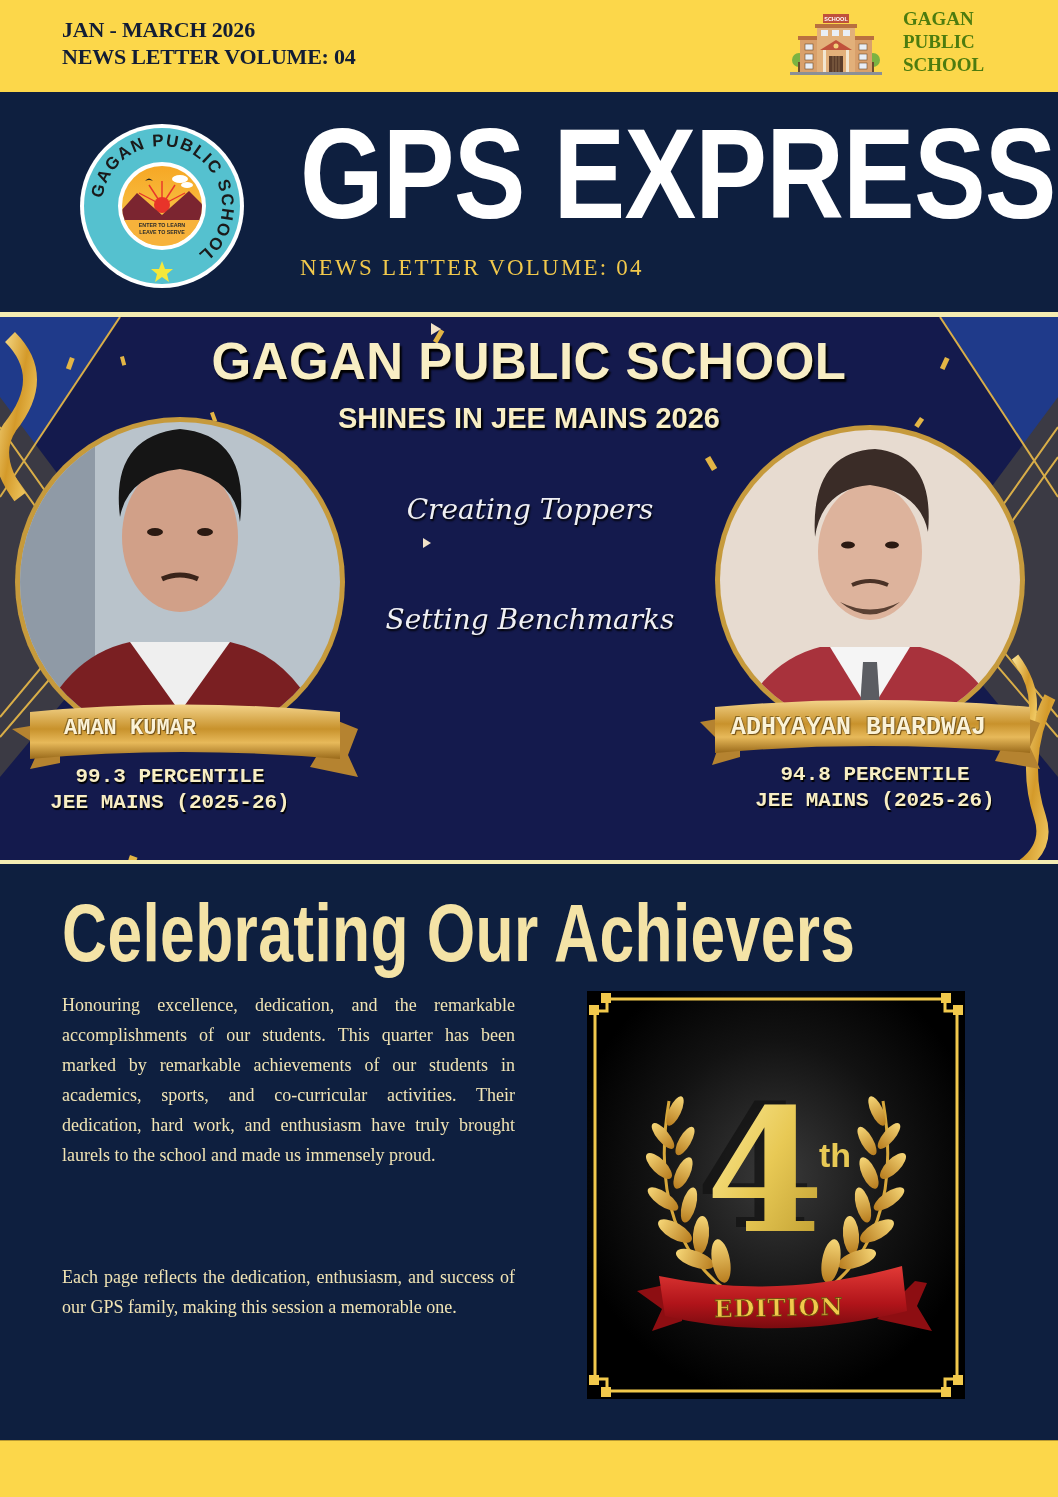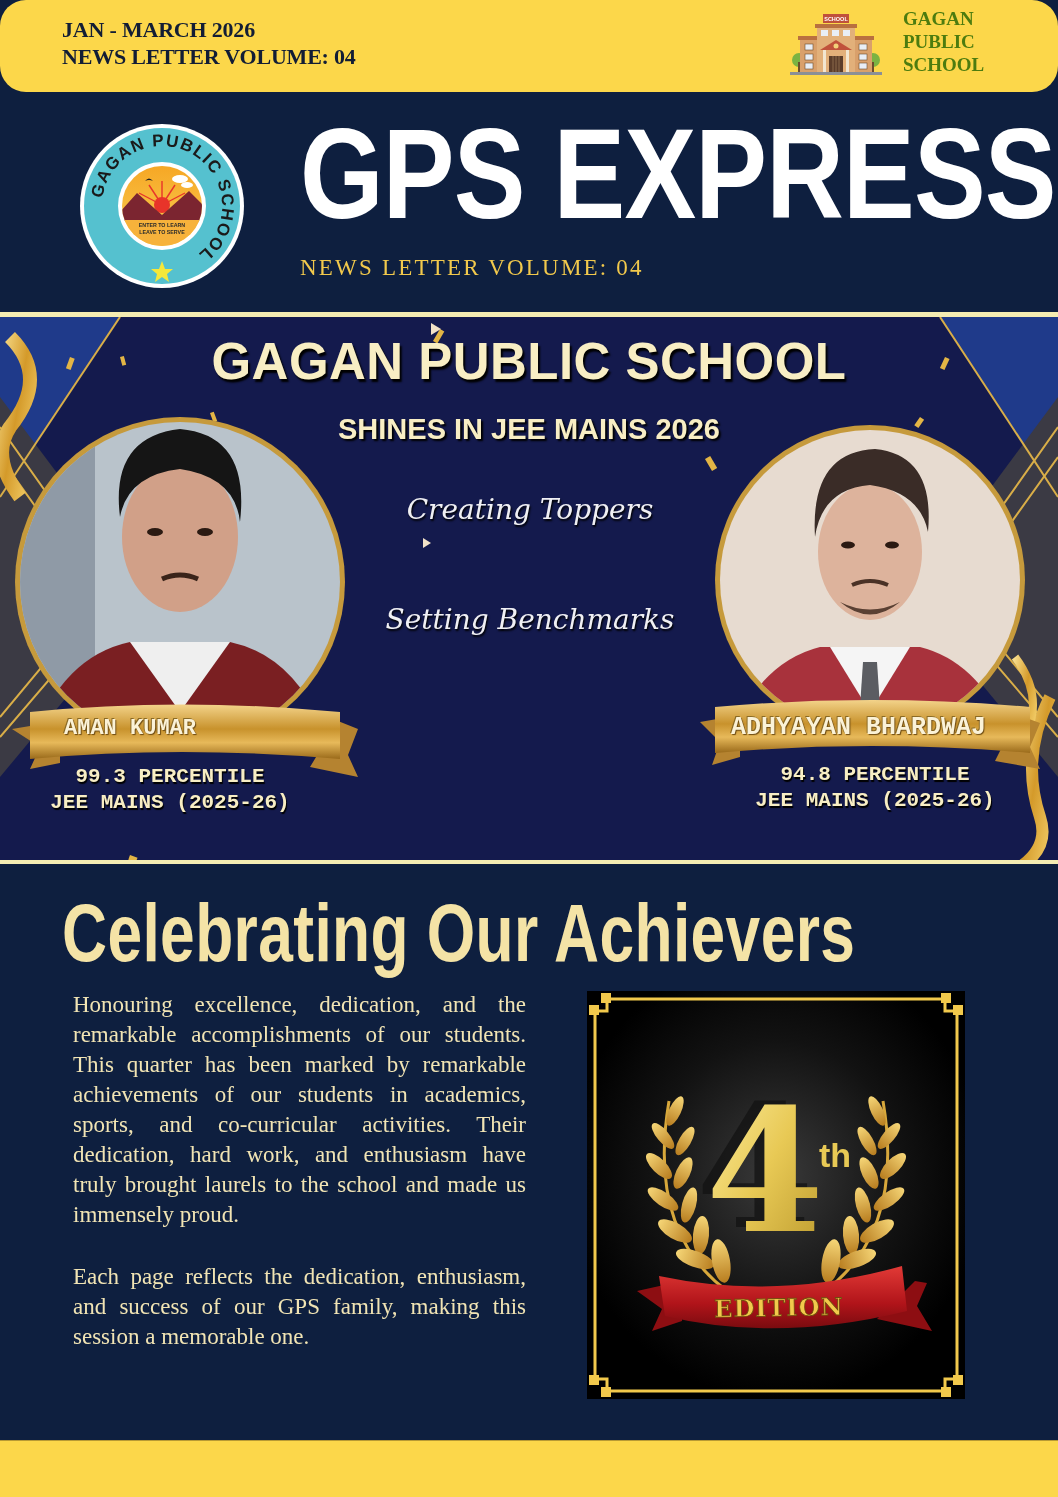--- a/index.html
+++ b/index.html
@@ -1,39 +1,39 @@
 <!DOCTYPE html>
 <html><head>
 <meta charset="utf-8">
 <style>
   * { box-sizing: border-box; margin: 0; padding: 0; }
   html, body { width: 1058px; height: 1497px; overflow: hidden; background: #0e1f3f; }
   body { position: relative; font-family: "Liberation Serif", serif; }
 
-  .top-bar { position: absolute; left: 0; top: 0; width: 1058px; height: 92px; background: #fcd74a; border-radius: 26px; }
+  .top-bar { position: absolute; left: 0; top: 0; width: 1058px; height: 92px; background: #fcd74a; }
   .top-left { position: absolute; left: 62px; top: 16px; color: #121d35; font-family: "Liberation Serif", serif; font-weight: bold; font-size: 22px; line-height: 27px; letter-spacing: -0.2px; }
   .top-right { position: absolute; left: 790px; top: 6px; display: flex; align-items: center; }
   .school-bldg { width: 92px; height: 70px; position: relative; }
   .school-name { margin-left: 21px; color: #4d7c0f; font-weight: bold; font-size: 19px; line-height: 23px; }
 
   .masthead { position: absolute; left: 0; top: 92px; width: 1058px; height: 220px; background: #0e1f3f; }
   .logo { position: absolute; left: 79px; top: 123px; width: 166px; height: 166px; }
   .gps-title { position: absolute; left: 300px; top: 110px; color: #ffffff; font-family: "Liberation Sans", sans-serif; font-weight: bold; font-size: 128px; line-height: 128px; transform: scaleX(0.84); transform-origin: left top; letter-spacing: -1px; white-space: nowrap; }
   .gps-sub { position: absolute; left: 300px; top: 255px; color: #f2c94c; font-family: "Liberation Serif", serif; font-size: 23px; letter-spacing: 2.2px; }
 
   .banner { position: absolute; left: 0; top: 312px; width: 1058px; height: 552px; background: #141a4d; overflow: hidden; border-top: 5px solid #f4ecb2; border-bottom: 4px solid #f4ecb2; }
   .banner-svg { position: absolute; left: 0; top: 0; }
   .b-title { position: absolute; left: 0; width: 1058px; text-align: center; top: 14px; color: #f8eec4; font-family: "Liberation Sans", sans-serif; font-weight: bold; font-size: 52px; letter-spacing: 0.5px; text-shadow: 2px 3px 2px #000; transform: scaleX(0.98); }
-  .b-sub { position: absolute; left: 0; width: 1058px; text-align: center; top: 96px; color: #f8eec4; font-family: "Liberation Sans", sans-serif; font-weight: bold; font-size: 29px; text-shadow: 2px 2px 2px #000; }
+  .b-sub { position: absolute; left: 0; width: 1058px; text-align: center; top: 85px; color: #f8eec4; font-family: "Liberation Sans", sans-serif; font-weight: bold; font-size: 29px; text-shadow: 2px 2px 2px #000; }
   .tagline { position: absolute; width: 400px; text-align: center; color: #f0f0f4; font-family: "DejaVu Serif", serif; font-style: italic; font-size: 28px; text-shadow: 1px 2px 2px #000; }
   .ribbon-text { position: absolute; color: #fbf2d7; font-family: Liberation Mono, monospace; font-weight: bold; font-size: 22px; text-shadow: 1px 1px 1px #6d4b12, -1px -1px 0 #8a6a25; white-space: nowrap; }
   .score { position: absolute; text-align: center; color: #f8eec4; font-family: Liberation Mono, monospace; font-weight: bold; font-size: 21px; line-height: 26px; text-shadow: 1px 2px 1px #000; }
 
   .achievers-title { position: absolute; left: 62px; top: 888px; color: #f4e3a6; font-family: "Liberation Sans", sans-serif; font-weight: bold; font-size: 82px; line-height: 90px; transform: scaleX(0.76); transform-origin: left top; white-space: nowrap; letter-spacing: 0.5px; }
-  .para { position: absolute; left: 62px; width: 453px; color: #f1e4b4; font-family: "Liberation Serif", serif; font-size: 23px; line-height: 30px; text-align: justify; margin-left: 11px; }
+  .para { position: absolute; left: 62px; width: 453px; color: #f1e4b4; font-family: "Liberation Serif", serif; font-size: 18px; line-height: 30px; text-align: justify; }
   .para1 { top: 990px; }
   .para2 { top: 1262px; }
 
   .edition { position: absolute; left: 587px; top: 991px; width: 378px; height: 408px; }
   .bottom-bar { position: absolute; left: 0; top: 1440px; width: 1058px; height: 57px; background: #fcd74a; border-top: 1px solid #b89a34; }
 </style>
 </head>
 <body>
 
 <div class="top-bar">

